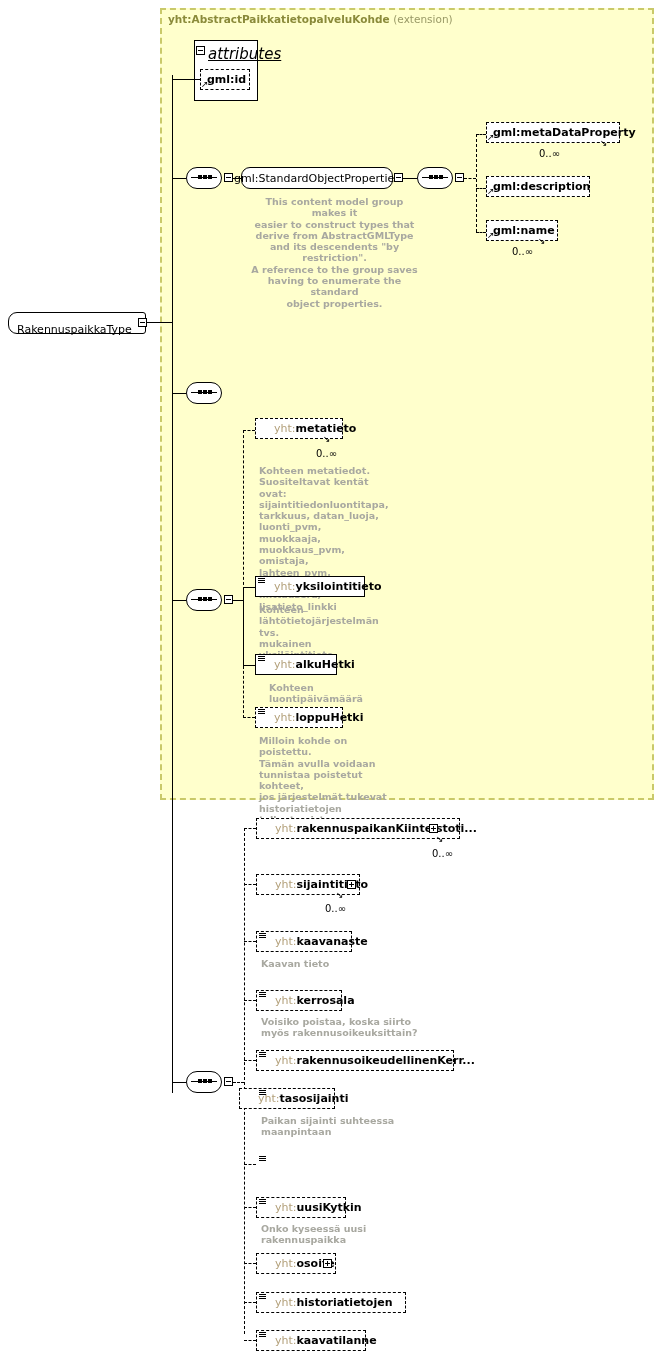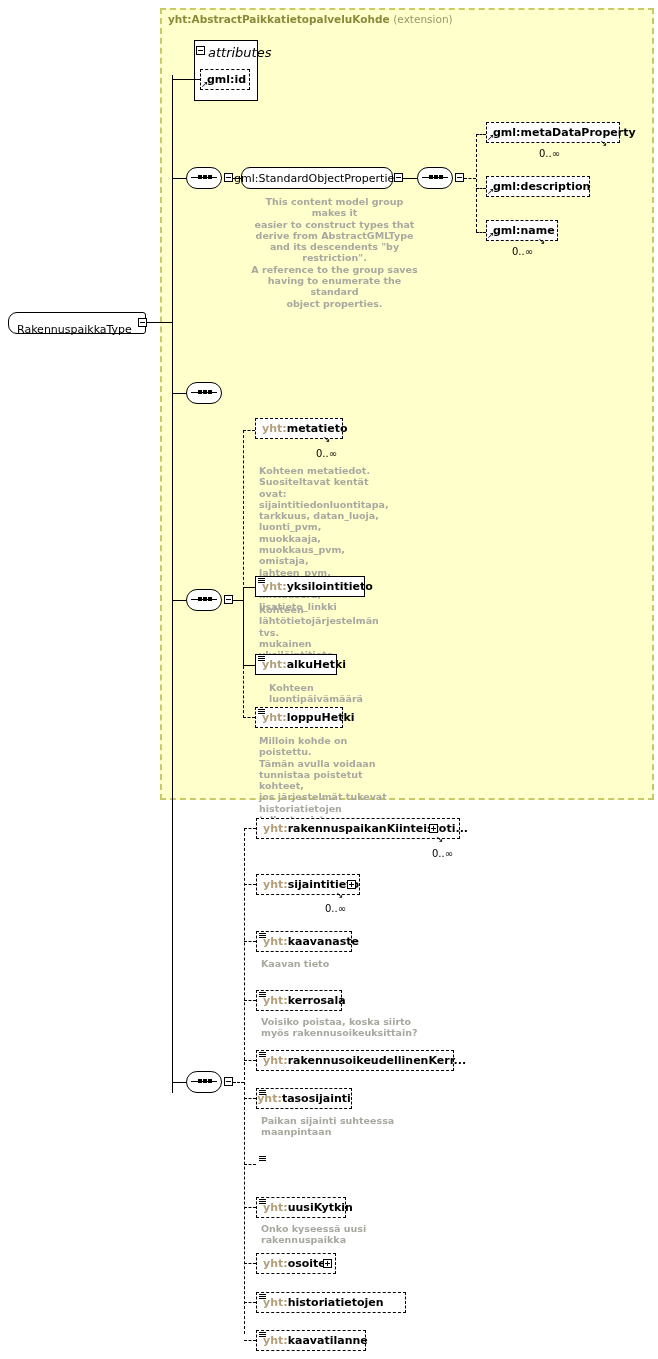--- a/index.html
+++ b/index.html
@@ -34,21 +34,21 @@
     align-items:center;
     white-space:nowrap;
   }
   .node .lbl{
     font-size:11px;
     font-weight:bold;
     color:#000000;
     line-height:1;
     padding:0 6px;
   }
-  .node .lbl .ns{color:#b3a07a;font-weight:bold;}
+  .node .lbl .ns{color:#b3a07a;font-weight:normal;margin-left:12px;}
   .node.solid{border:1px solid #000;}
   .node.dashed{border:1px dashed #000;}
   .nshadow{
     position:absolute;
     background:#b9b9b9;
     z-index:-1;
   }
 
   
   .typebox{
@@ -76,24 +76,25 @@
 
   
   .attrbox{
     position:absolute;
     border:1px solid #000;
     background:#fff;
     box-sizing:border-box;
   }
   .attr-hdr{
     position:absolute;
-    font-size:13px;
+    font-size:15px;
     font-style:italic;
     color:#000;
     white-space:nowrap;
+    text-decoration:underline;
   }
 
   
   .sqbox{
     position:absolute;
     width:9px;height:9px;
     border:1px solid #000;
     background:#fff;
     box-sizing:border-box;
   }
@@ -448,21 +449,21 @@
     </span>
   </div>
   <div class="linesico" style="left:259px;top:1052px;">
       <i></i>
       <i></i>
       <i></i>
     </div>
 
   <div class="dln" style="left:244px;top:1098px;width:12px;"></div>
   <div class="nshadow" style="left:260px;top:1092px;width:96px;height:21px;"></div>
-  <div class="node dashed" style="left:256px;top:1088px;width:96px;height:21px;justify-content:center;">
+  <div class="node dashed" style="left:239px;top:1088px;width:96px;height:21px;">
     <span class="lbl">
       <span class="ns">yht:</span><span>tasosijainti</span>
     </span>
   </div>
   <div class="linesico" style="left:259px;top:1090px;">
       <i></i>
       <i></i>
       <i></i>
     </div>
   <div class="doc grey" style="left:261px;top:1115px;width:150px;">Paikan sijainti suhteessa

